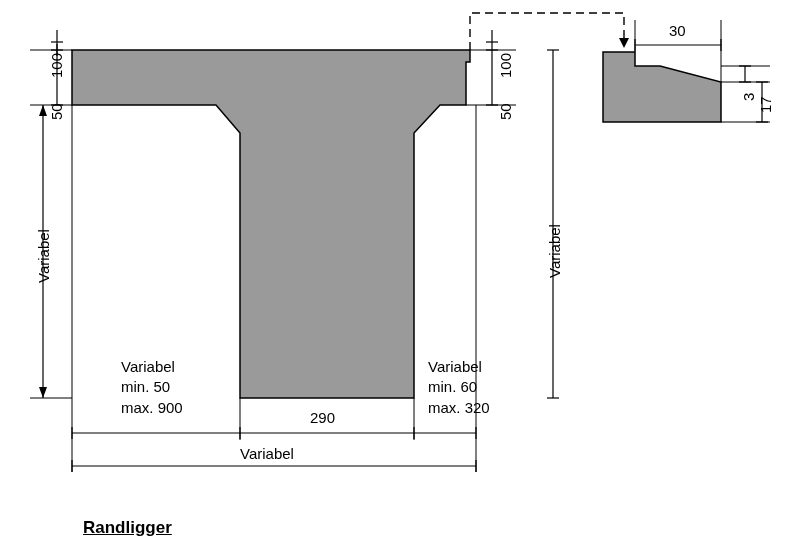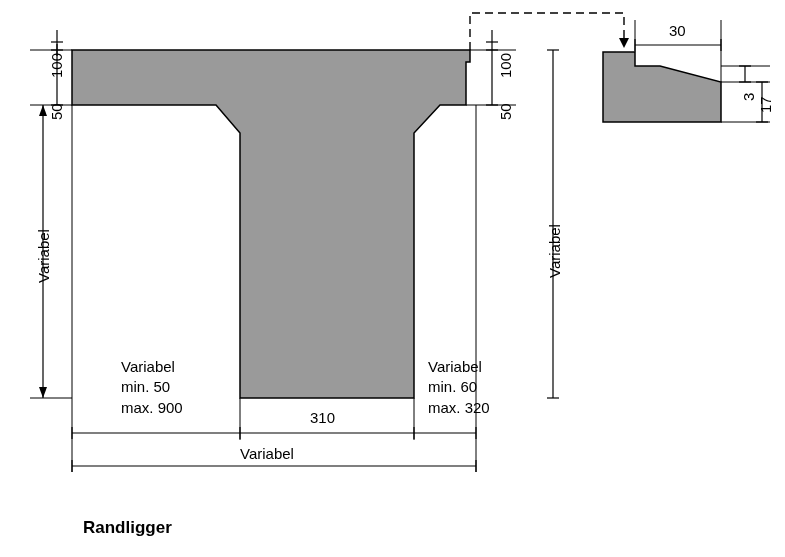--- a/index.html
+++ b/index.html
@@ -128,25 +128,25 @@
   <div class="lbl vert" style="left:35px; top:283px;">Variabel</div>
 
   <div class="lbl vert" style="left:497px; top:78px;">100</div>
   <div class="lbl vert" style="left:497px; top:120px;">50</div>
   <div class="lbl vert" style="left:546px; top:278px;">Variabel</div>
 
   <div class="lbl" style="left:669px; top:22px;text-align:right;">30</div>
   <div class="lbl vert" style="left:740px; top:101px;">3</div>
   <div class="lbl vert" style="left:757px; top:113px;">17</div>
 
-  <div class="lbl" style="left:310px; top:409px;">310</div>
+  <div class="lbl" style="left:310px; top:409px;">290</div>
   <div class="lbl" style="left:240px; top:445px;">Variabel</div>
 
   <div class="lbl multi" style="left:121px; top:357px;">Variabel
 min. 50
 max. 900</div>
   <div class="lbl multi" style="left:428px; top:357px;">Variabel
 min. 60
 max. 320</div>
 
-  <div class="lbl title" style="left:83px; top:517px;">Randligger</div>
+  <div class="lbl title" style="left:83px; top:517px;text-decoration:underline;">Randligger</div>
 
 </div>
 
 </body></html>

